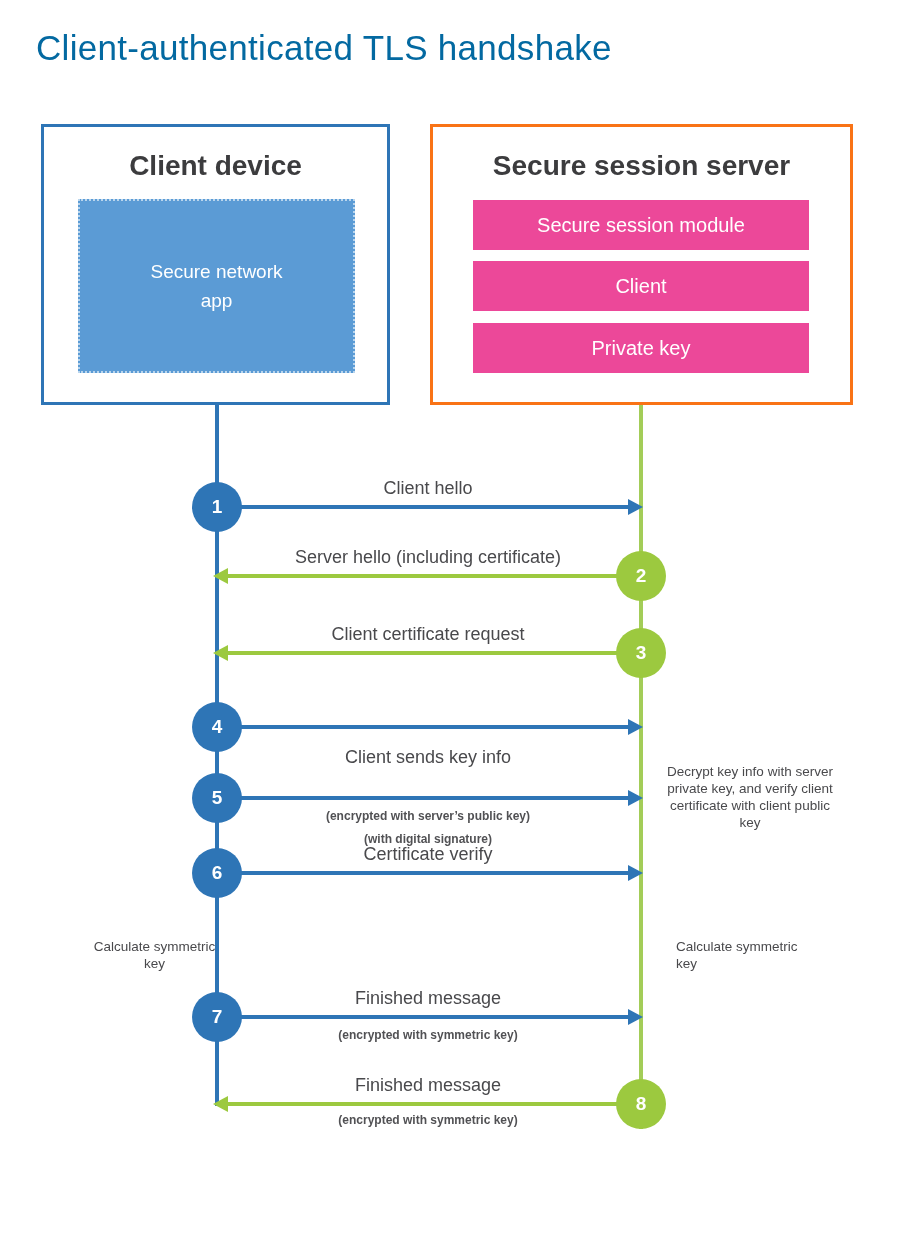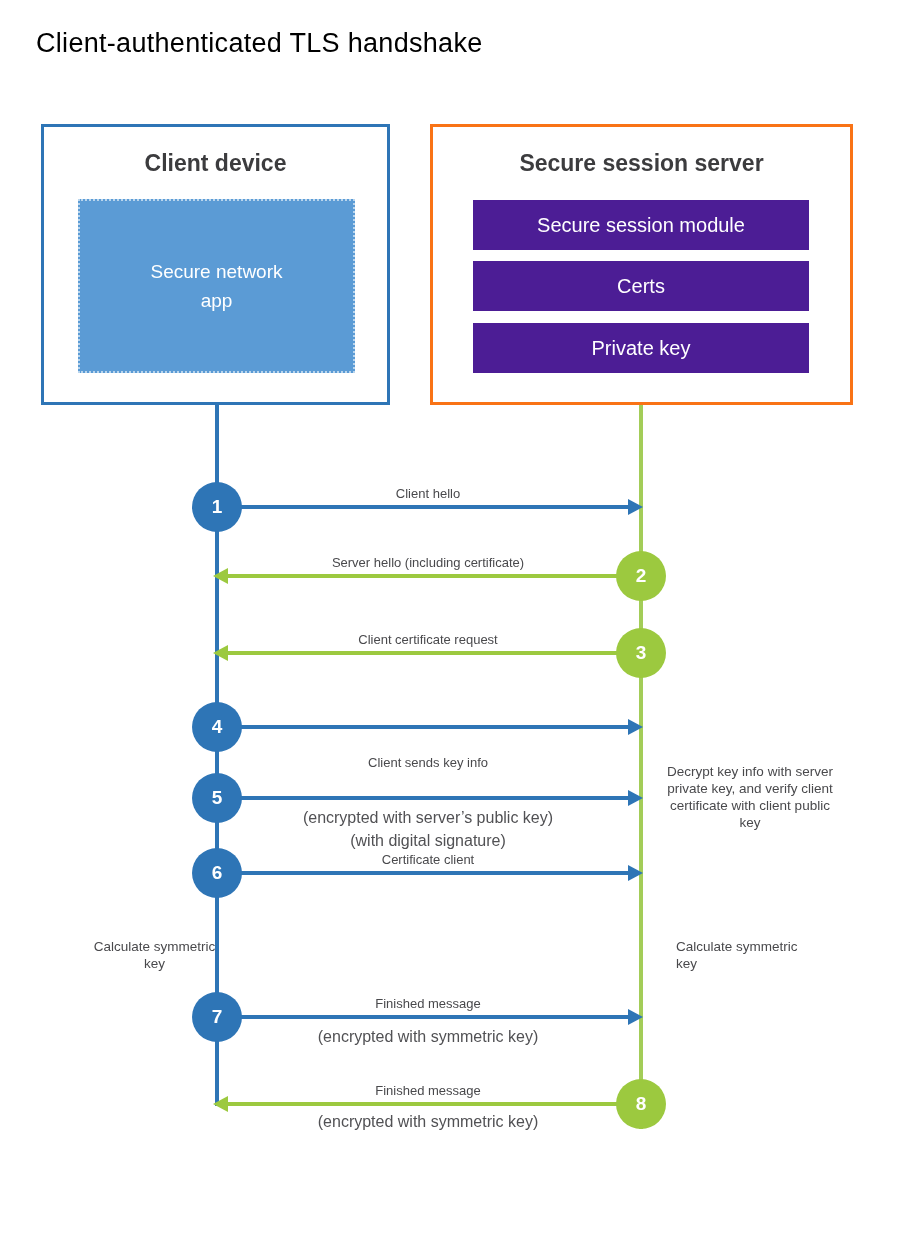--- a/index.html
+++ b/index.html
@@ -2,38 +2,38 @@
 <html><head>
 <meta charset="utf-8">
 <style>
   html,body { margin:0; padding:0; background:#ffffff; }
   .canvas {
     position:relative; width:900px; height:1256px; background:#ffffff;
     font-family:"Liberation Sans", sans-serif; overflow:hidden;
   }
   .page-title {
     position:absolute; left:36px; top:28px; margin:0;
-    font-size:27px; font-weight:300; color:#000000; letter-spacing:0.3px;
+    font-size:35px; font-weight:300; color:#0369a1; letter-spacing:0.3px;
   }
   
   .actor-box { position:absolute; background:#fff; box-sizing:border-box; }
   .client-box { left:41px; top:124px; width:349px; height:281px; border:3px solid #2e75b6; }
   .server-box { left:430px; top:124px; width:423px; height:281px; border:3px solid #f97316; }
   .actor-title {
-    margin-top:23px; text-align:center; font-size:23px; font-weight:700; color:#3c3c3e;
+    margin-top:23px; text-align:center; font-size:28px; font-weight:700; color:#3c3c3e;
   }
   .app-box {
     position:absolute; left:34px; top:72px; width:277px; height:174px;
     background:#5b9bd5; border:2px dotted #b9d5ed; box-sizing:border-box;
     display:flex; align-items:center; justify-content:center;
   }
   .app-box span { display:block; width:150px; text-align:center; color:#ffffff;
     font-size:19px; line-height:1.55; }
   .green-bar {
-    position:absolute; left:40px; width:336px; height:50px; background:#4c1d95;
+    position:absolute; left:40px; width:336px; height:50px; background:#ec4899;
     display:flex; align-items:center; justify-content:center;
     color:#ffffff; font-size:20px;
   }
   .bar-1 { top:73px; } .bar-2 { top:134px; } .bar-3 { top:196px; }
   
   .lifeline { position:absolute; width:4px; z-index:1; }
   .lifeline-blue  { left:215px; top:405px; height:701px; background:#2e75b6; }
   .lifeline-green { left:639px; top:405px; height:724px; background:#a3cd58; }
   
   .num-circle {
@@ -47,25 +47,25 @@
   .blue-l  { background:#2e75b6; }
   .green-l { background:#9cc93f; }
   .arrowhead {
     position:absolute; width:0; height:0; z-index:2;
     border-top:8px solid transparent; border-bottom:8px solid transparent;
   }
   .ah-right { border-left:15px solid #2e75b6; }
   .ah-left  { border-right:15px solid #9cc93f; }
   .msg-label {
     position:absolute; left:178px; width:500px; text-align:center;
-    font-size:13px; color:#49494c; z-index:2;margin-top:8px;
+    font-size:18px; color:#49494c; z-index:2;
   }
   .msg-sub {
     position:absolute; left:178px; width:500px; text-align:center;
-    font-size:16px; color:#515154; z-index:2;
+    font-size:12px; color:#515154; z-index:2;font-weight:bold;
   }
   .side-note {
     position:absolute; font-size:13.5px; line-height:1.27; color:#49494c; z-index:2;
   }
 </style>
 </head>
 <body>
 
 <div class="canvas">
 
@@ -74,21 +74,21 @@
   <div class="actor-box client-box">
     <div class="actor-title">Client device</div>
     <div class="app-box">
       <span>Secure network app</span>
     </div>
   </div>
 
   <div class="actor-box server-box">
     <div class="actor-title">Secure session server</div>
     <div class="green-bar bar-1">Secure session module</div>
-    <div class="green-bar bar-2">Certs</div>
+    <div class="green-bar bar-2">Client</div>
     <div class="green-bar bar-3">Private key</div>
   </div>
 
   <div class="lifeline lifeline-blue"></div>
   <div class="lifeline lifeline-green"></div>
 
   <div class="msg-label" style="top:478px">Client hello</div>
   <div class="msg-line blue-l" style="left:217px;top:505px;width:412px"></div>
   <div class="arrowhead ah-right" style="left:628px;top:499px"></div>
   <div class="num-circle blue-c" style="left:192px;top:482px">1</div>
@@ -106,21 +106,21 @@
   <div class="msg-line blue-l" style="left:217px;top:725px;width:412px"></div>
   <div class="arrowhead ah-right" style="left:628px;top:719px"></div>
   <div class="num-circle blue-c" style="left:192px;top:702px">4</div>
 
   <div class="msg-label" style="top:747px">Client sends key info</div>
   <div class="msg-line blue-l" style="left:217px;top:796px;width:412px"></div>
   <div class="arrowhead ah-right" style="left:628px;top:790px"></div>
   <div class="num-circle blue-c" style="left:192px;top:773px">5</div>
   <div class="msg-sub" style="top:809px">(encrypted with server’s public key)</div>
 
-  <div class="msg-label" style="top:844px">Certificate client</div>
+  <div class="msg-label" style="top:844px">Certificate verify</div>
   <div class="msg-line blue-l" style="left:217px;top:871px;width:412px"></div>
   <div class="arrowhead ah-right" style="left:628px;top:865px"></div>
   <div class="num-circle blue-c" style="left:192px;top:848px">6</div>
   <div class="msg-sub" style="top:832px">(with digital signature)</div>
 
   <div class="side-note" style="left:666px;top:763px;width:168px;text-align:center">Decrypt key info with server private key, and verify client certificate with client public key</div>
   <div class="side-note" style="left:92px;top:938px;width:125px;text-align:center">Calculate symmetric key</div>
   <div class="side-note" style="left:676px;top:938px;width:125px;text-align:left">Calculate symmetric key</div>
 
   <div class="msg-label" style="top:988px">Finished message</div>

